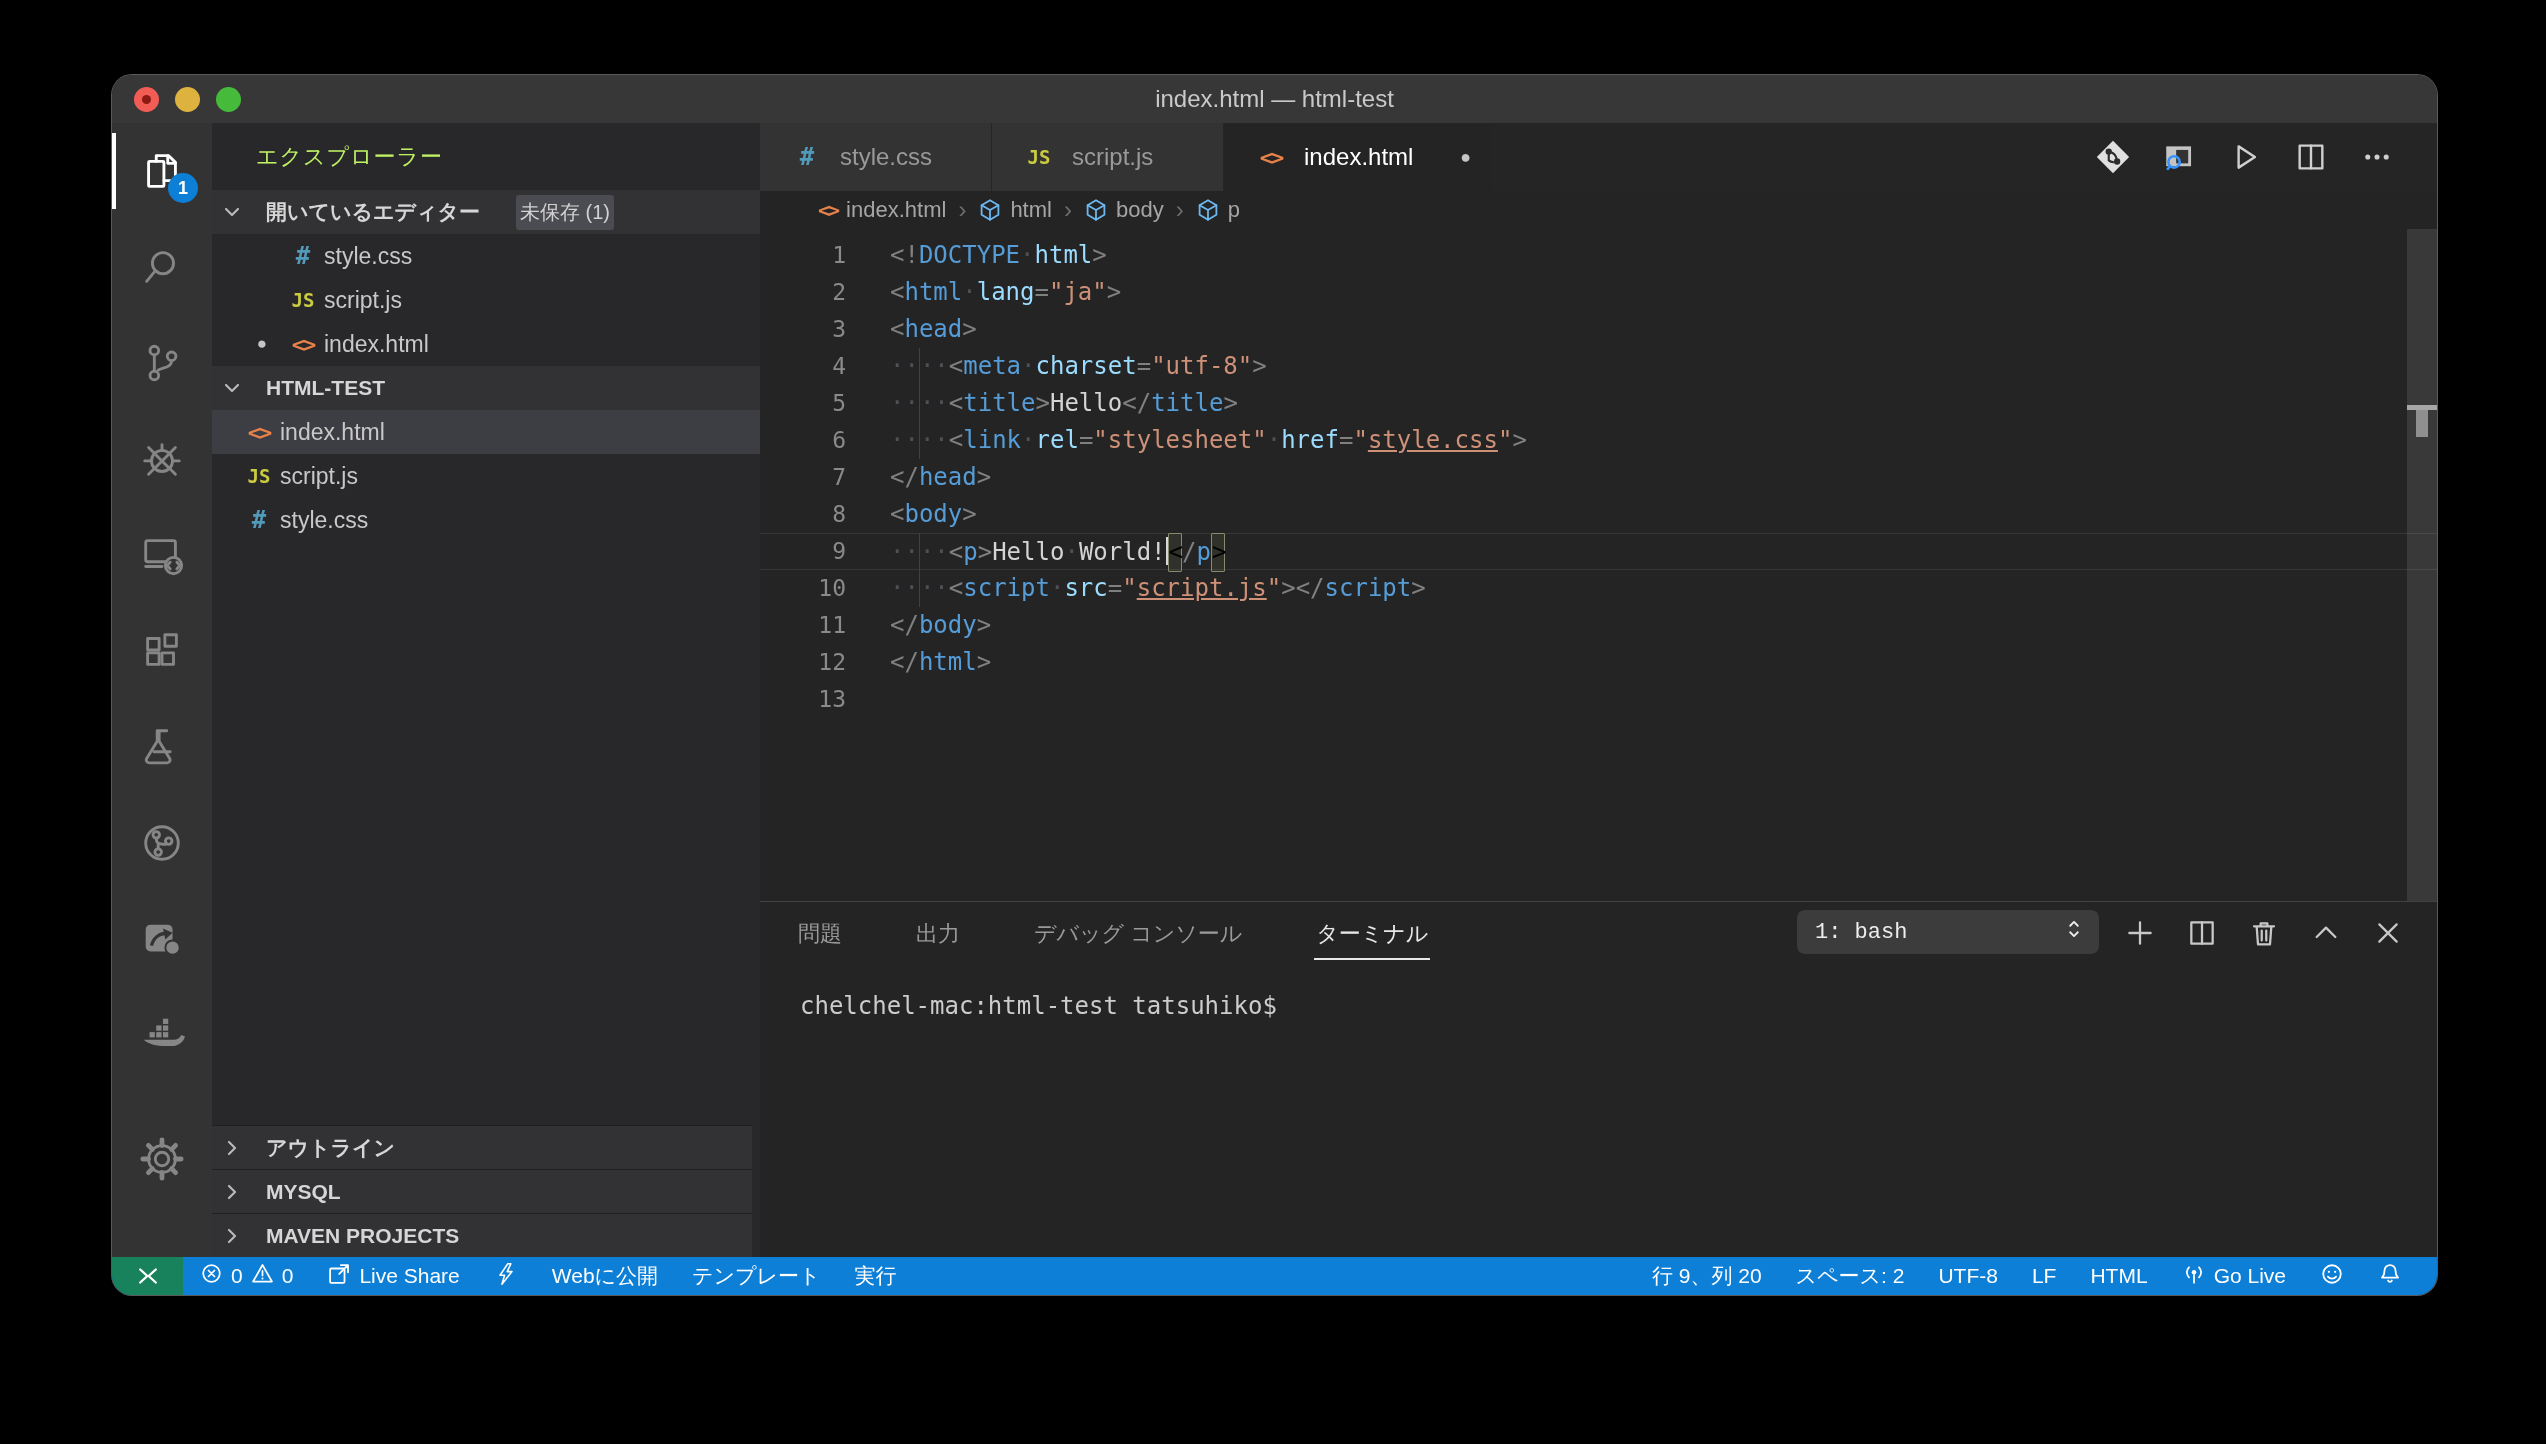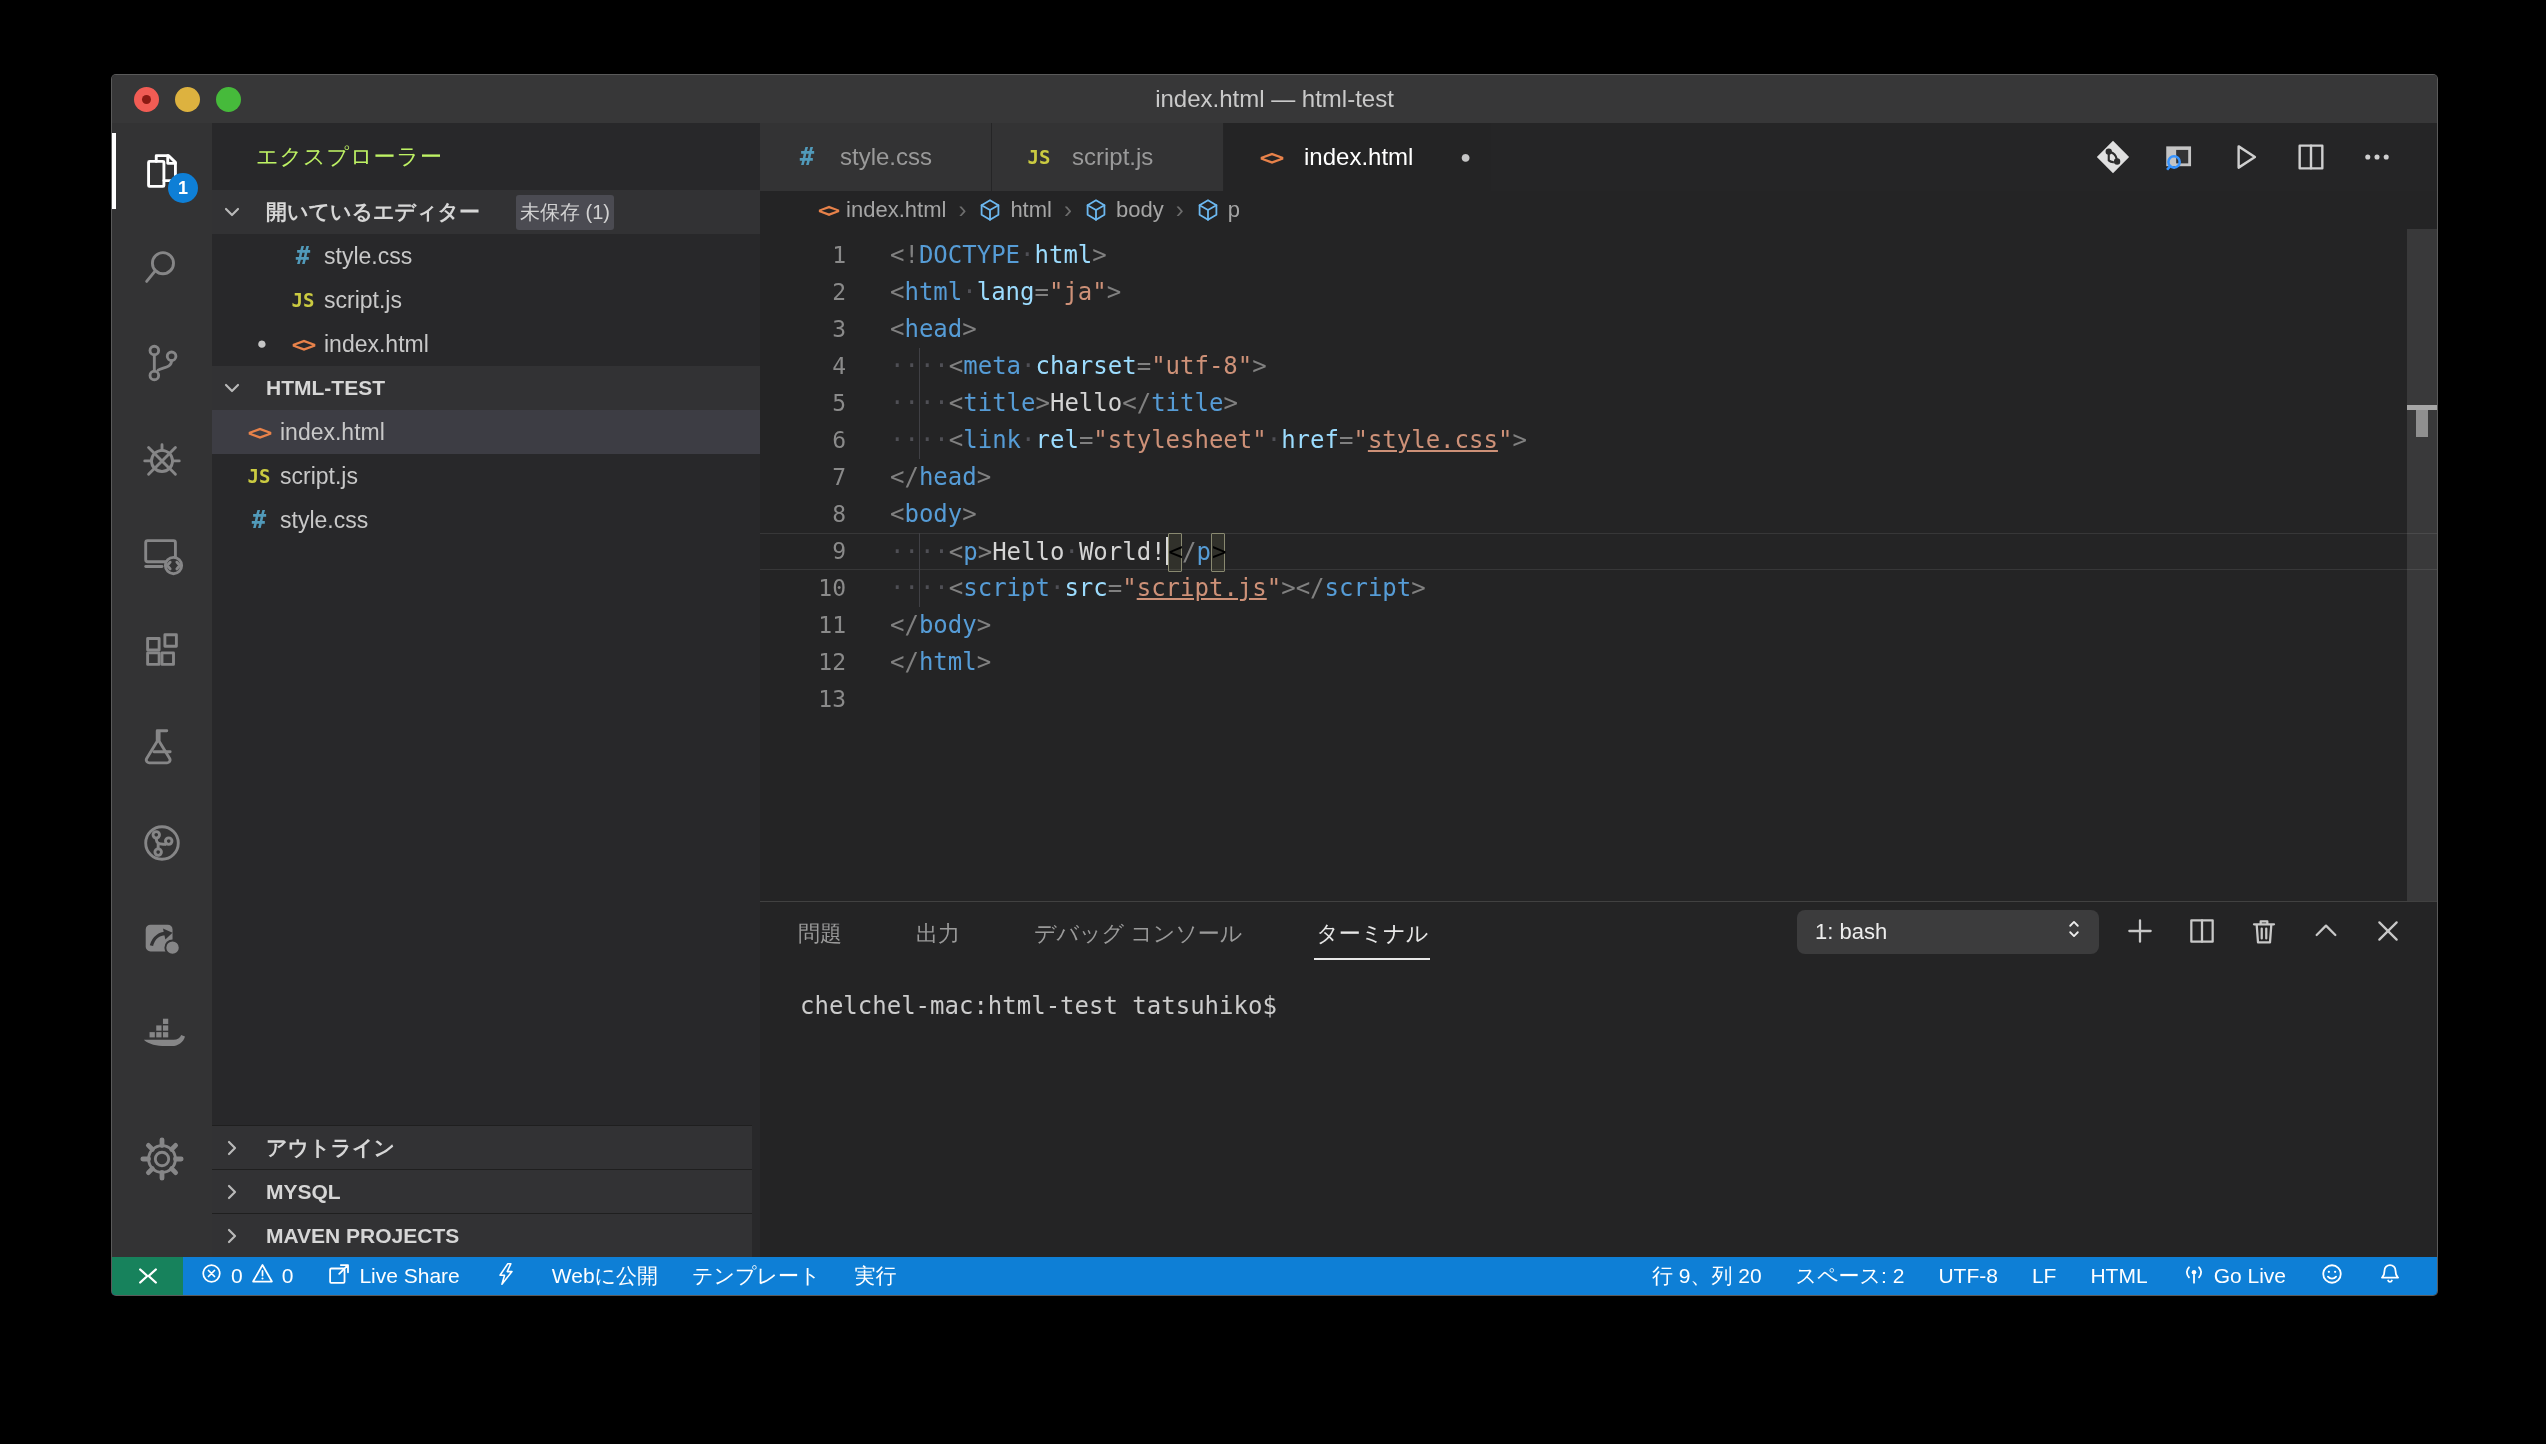--- a/index.html
+++ b/index.html
@@ -1,20 +1,20 @@
 <!DOCTYPE html>
 <html><head>
 <meta charset="utf-8">
 <style>
   * { margin:0; padding:0; box-sizing:border-box; }
   html,body { background:#000; }
   .stage { position:relative; width:2546px; height:1444px; background:#000; overflow:hidden;
            font-family:"Liberation Sans", sans-serif; }
   .window { position:absolute; left:112px; top:75px; width:2325px; height:1220px;
-            border-radius:4px; overflow:hidden; display:flex; flex-direction:column;
+            border-radius:20px; overflow:hidden; display:flex; flex-direction:column;
             box-shadow:0 0 0 1px #5a5a5a, 0 30px 70px rgba(0,0,0,.8); background:#242425; }
 
   
   .titlebar { height:48px; background:#373738; flex:none; position:relative;
               display:flex; align-items:center; justify-content:center; }
   .traffic { position:absolute; left:22px; top:0; height:100%; display:flex; align-items:center; gap:16px; }
   .tl { width:25px; height:25px; border-radius:50%; position:relative; }
   .tl.red { background:#f15c54; } .tl.yellow { background:#ddb23f; } .tl.green { background:#46ba3b; }
   .tl.red::after { content:""; position:absolute; left:8px; top:8px; width:9px; height:9px;
                    border-radius:50%; background:#8c1a13; }
@@ -93,21 +93,21 @@
           background:rgba(110,110,70,.18); border-radius:1px; }
   .scrollstrip { position:absolute; top:0; right:0; width:30px; bottom:0; background:#39393a; }
   .scroll-mark-h { position:absolute; right:0; top:176px; width:30px; height:5px; background:#a6a6a6; }
   .scroll-mark-v { position:absolute; right:9px; top:181px; width:12px; height:27px; background:#8f8f8f; }
 
   
   .panel { height:356px; flex:none; border-top:1px solid #414141; display:flex; flex-direction:column; }
   .panel-tabs { height:60px; flex:none; display:flex; align-items:center; gap:70px; padding:0 28px 0 36px; }
   .ptab { color:#9a9a9a; font-size:22px; padding:15px 2px 9px; border-bottom:2px solid transparent; cursor:pointer; }
   .ptab.active { color:#e7e7e7; border-color:#e7e7e7; }
-  .panel-right { margin-left:auto; display:flex; align-items:flex-start; gap:20px; }
+  .panel-right { margin-left:auto; display:flex; align-items:flex-end; gap:20px;font-family:Liberation Mono, monospace; }
   .shell-select { width:302px; height:44px; background:#3c3c3d; border-radius:8px; display:flex;
                   align-items:center; justify-content:space-between; padding:0 12px 0 18px;
                   color:#ededed; font-size:22px; cursor:pointer; }
   .shell-select svg { width:26px; height:26px; color:#ededed; }
   .pact { width:42px; height:42px; display:flex; align-items:center; justify-content:center;
           color:#c8c8c8; cursor:pointer; }
   .pact svg { width:32px; height:32px; }
   .terminal { flex:1; padding:30px 0 0 40px; font-family:"DejaVu Sans Mono", monospace;
               font-size:24px; color:#cccccc; }
 

